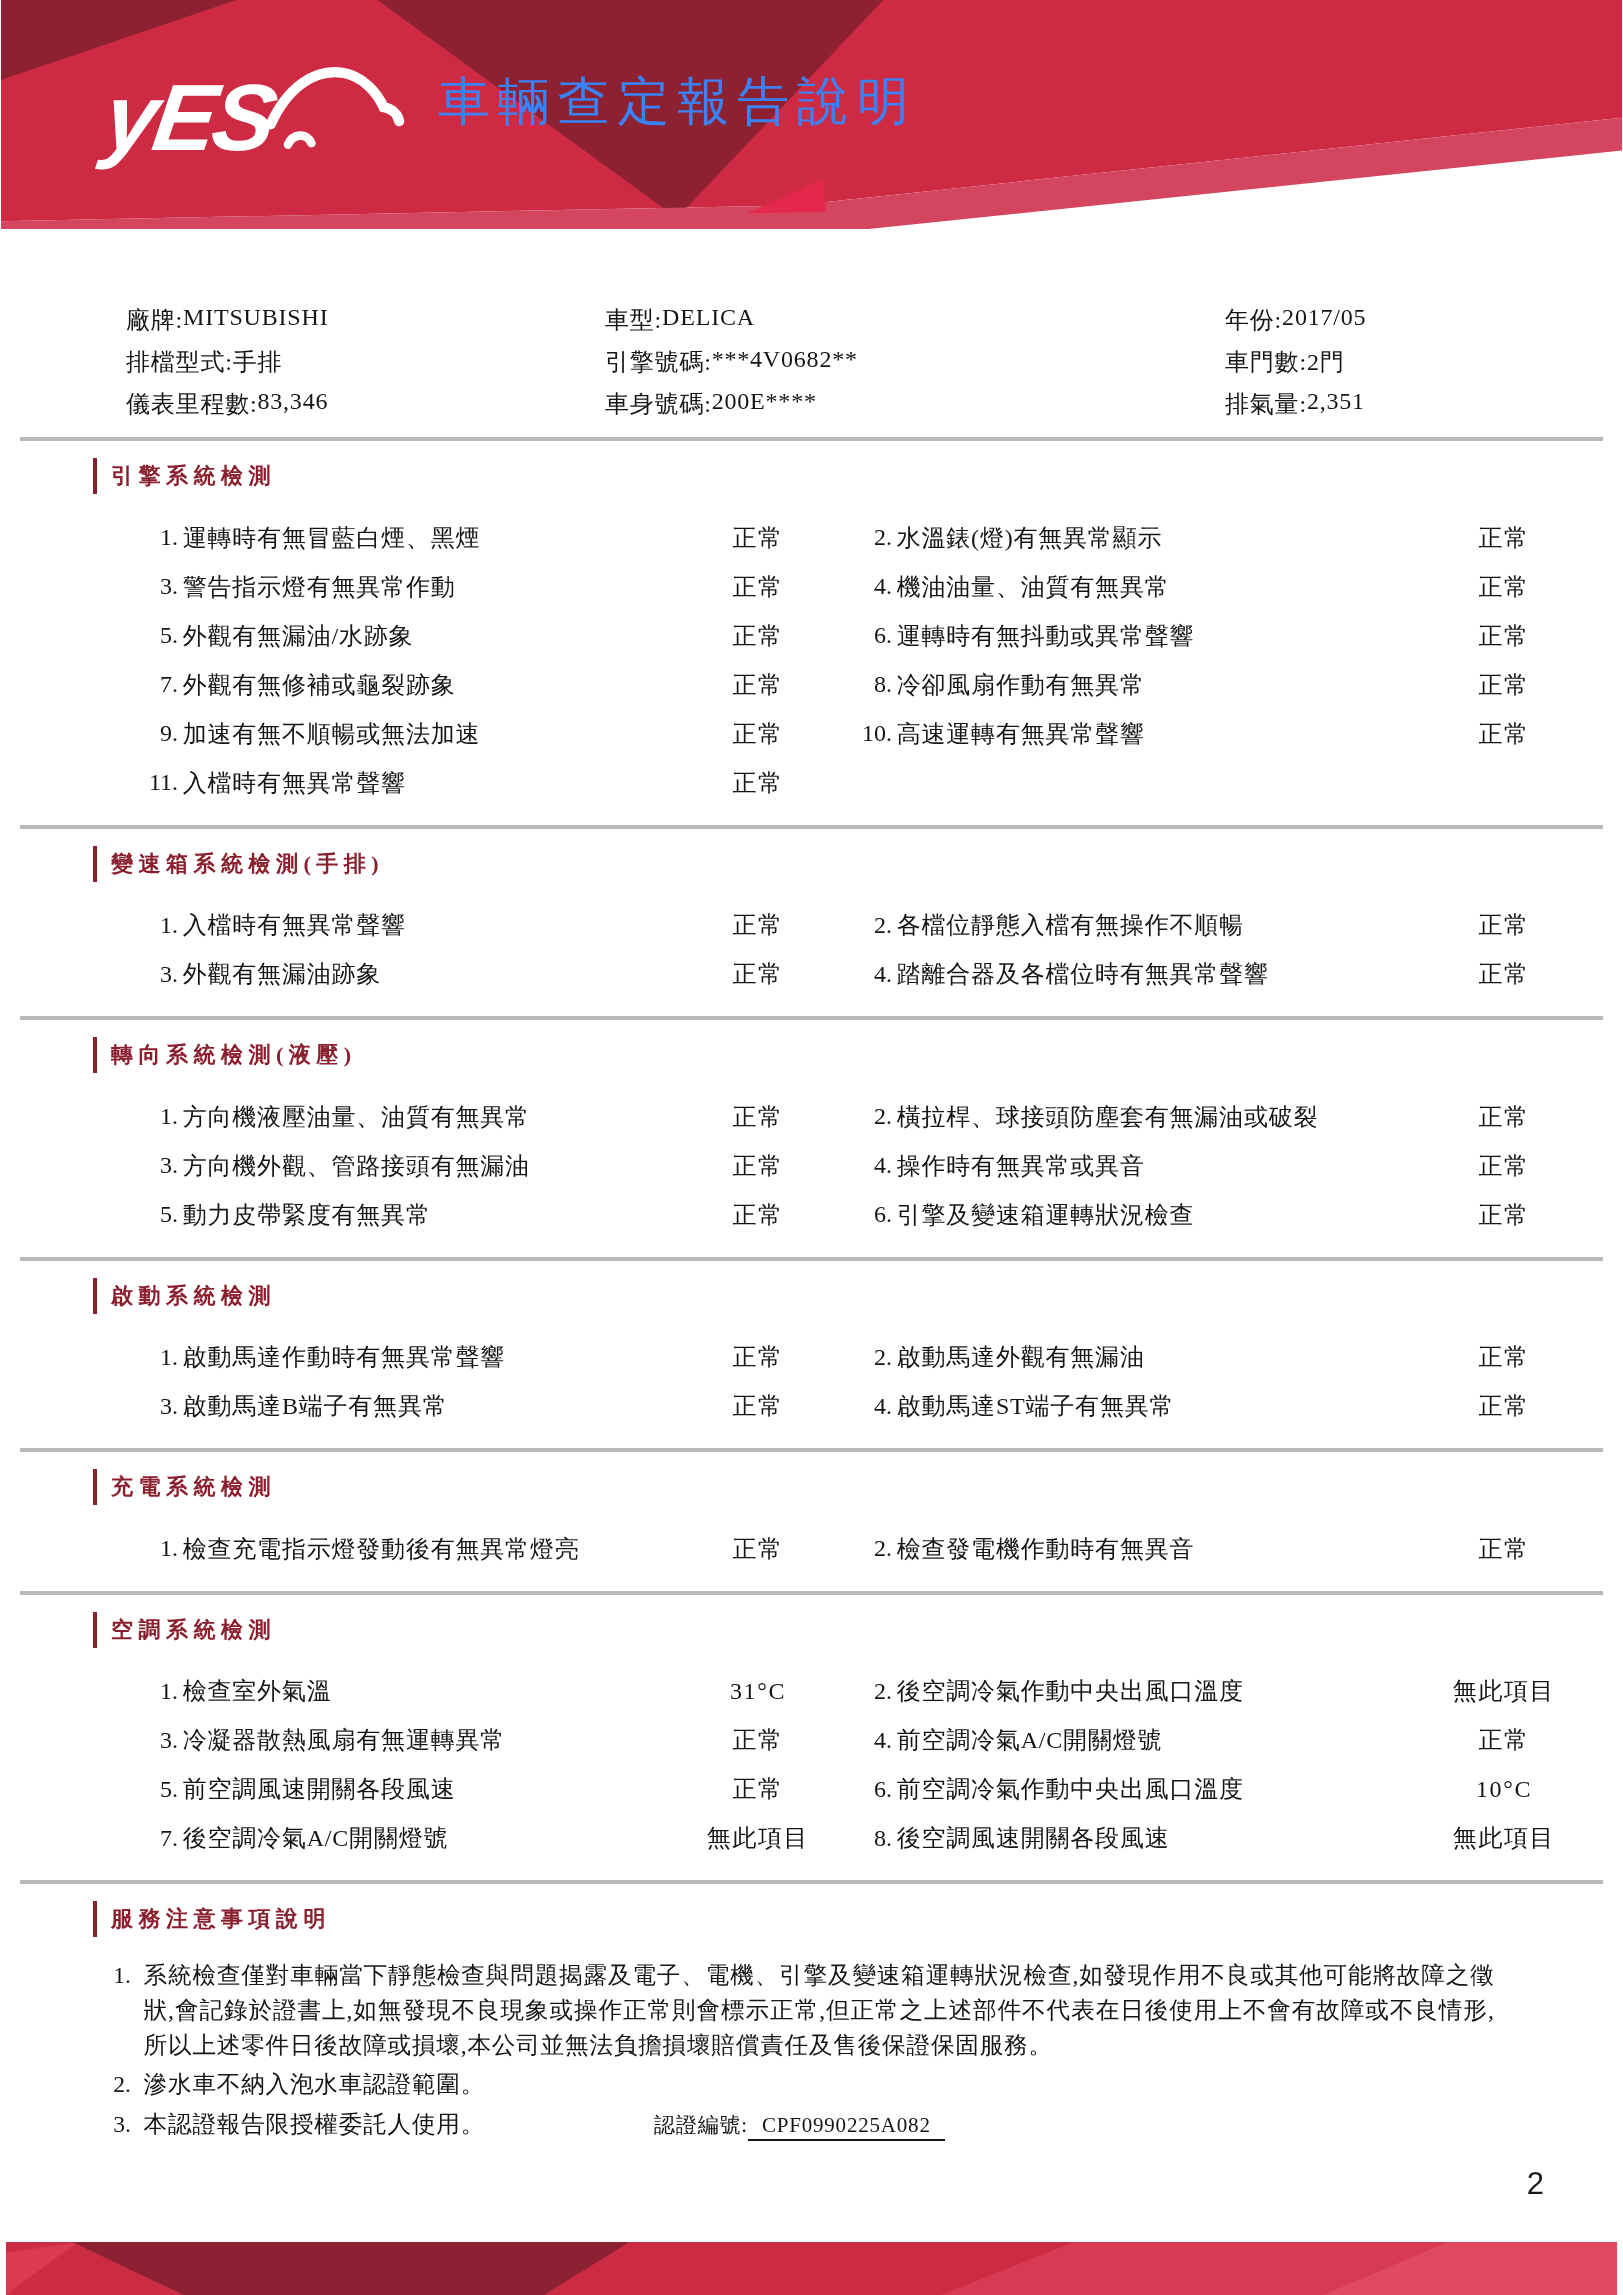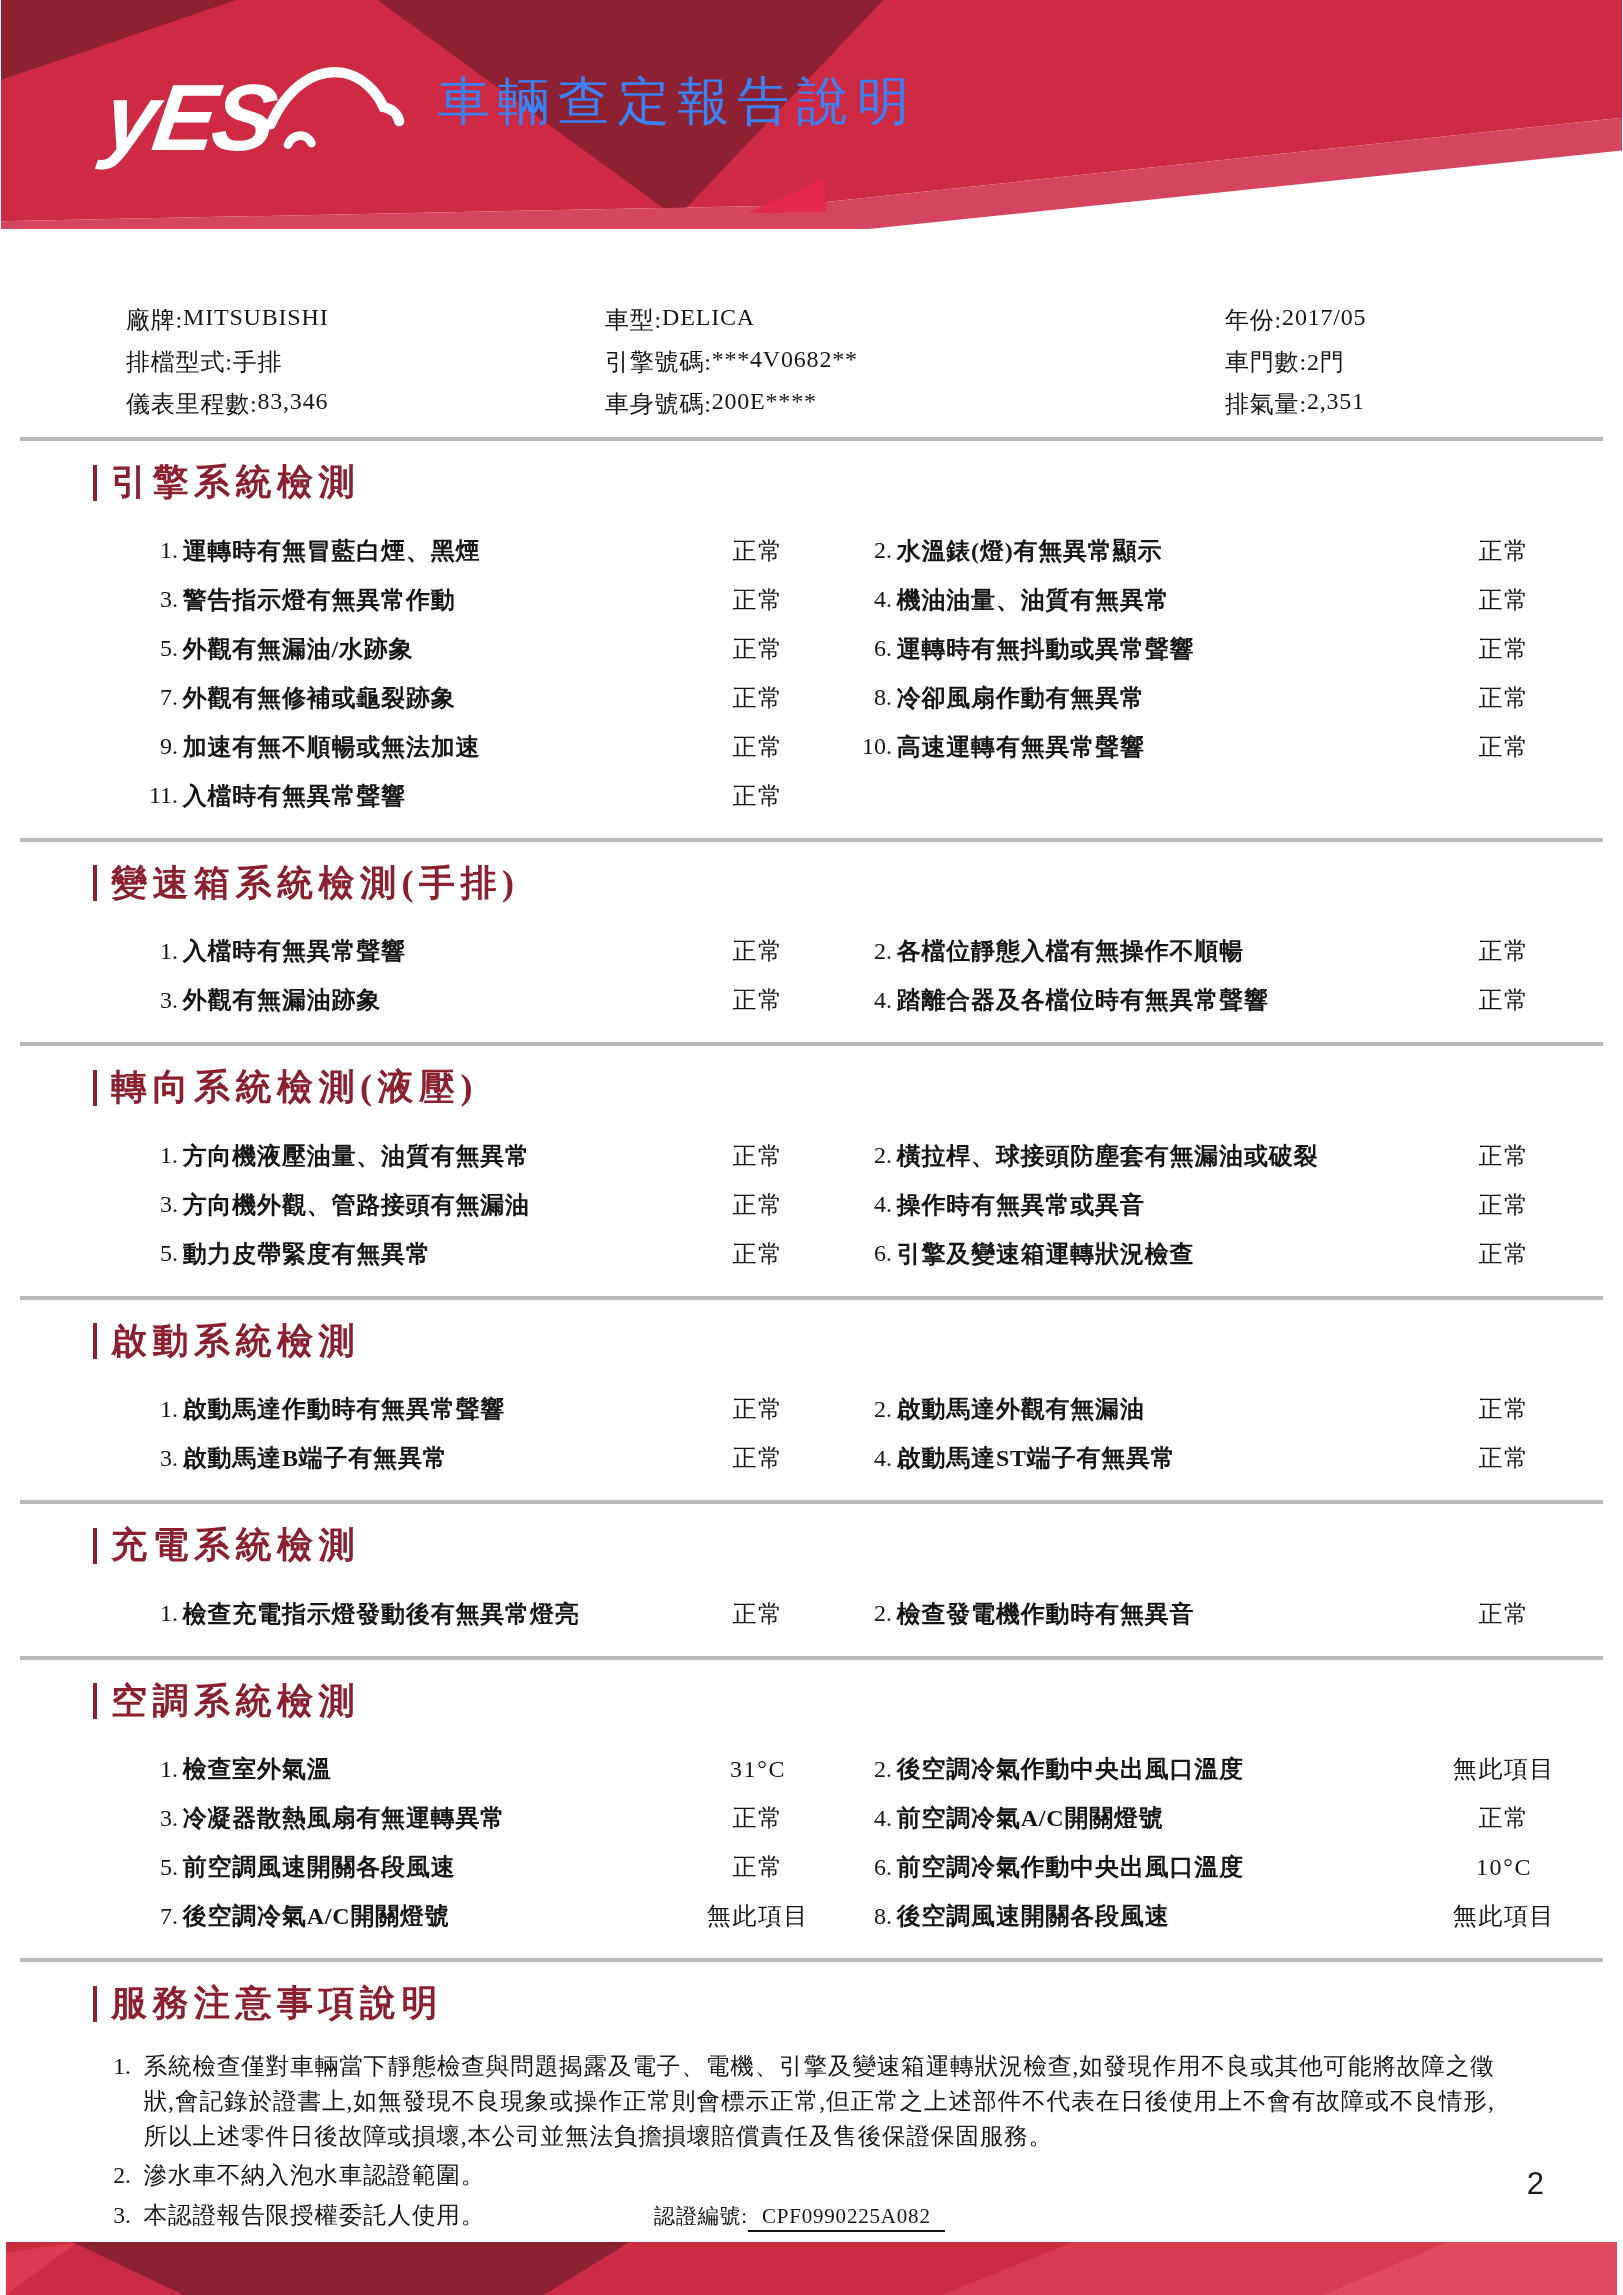--- a/index.html
+++ b/index.html
@@ -21,25 +21,25 @@
   .info{margin:75px 60px 0 126px;display:grid;grid-template-columns:479px 620px 1fr;
         row-gap:10px;font-size:24px;letter-spacing:0.8px;}
   .info-field{display:flex;white-space:nowrap;}
 
   .rule{height:3.9px;background:#b9b9b9;margin:17.3px 20.4px 0 20.4px;}
 
   
   .check-section{margin:17.3px 60px 0 93px;}
   .sec-head{display:flex;align-items:center;gap:14px;}
   .sec-bar{width:3.9px;height:36px;background:#8a1f2d;}
-  .sec-title{font-size:36px;font-weight:bold;color:#8a1f2d;letter-spacing:5.5px;margin:0;}
+  .sec-title{font-size:22px;font-weight:bold;color:#8a1f2d;letter-spacing:5.5px;margin:0;}
   .items{margin:19px 0 3.1px 41px;display:grid;grid-template-columns:683px 1fr;column-gap:31px;}
   .item{height:49px;display:flex;align-items:center;font-size:24px;}
   .item .no{min-width:44px;text-align:right;margin-right:4.7px;}
-  .item .txt{flex:1;letter-spacing:0.8px;white-space:nowrap;font-weight:bold;}
+  .item .txt{flex:1;letter-spacing:0.8px;white-space:nowrap;}
   .item .res{min-width:118px;text-align:center;letter-spacing:1.6px;white-space:nowrap;}
 
   
   .notes{margin:17.3px 60px 0 93px;}
   .notes-list{margin:20.4px 0 0 0;padding:0;list-style:none;font-size:23.6px;}
   .note{display:flex;margin-bottom:4.7px;line-height:35px;}
   .note .no{min-width:38px;text-align:right;margin-right:12.6px;}
   .note .txt{flex:1;max-width:1351px;text-align:justify;letter-spacing:0.8px;}
   .cert{margin-left:169px;font-size:21px;letter-spacing:0.8px;white-space:nowrap;}
   .cert-value{border-bottom:2.4px solid #151515;padding:0 14px 1.6px;font-family:"Liberation Serif",serif;}

